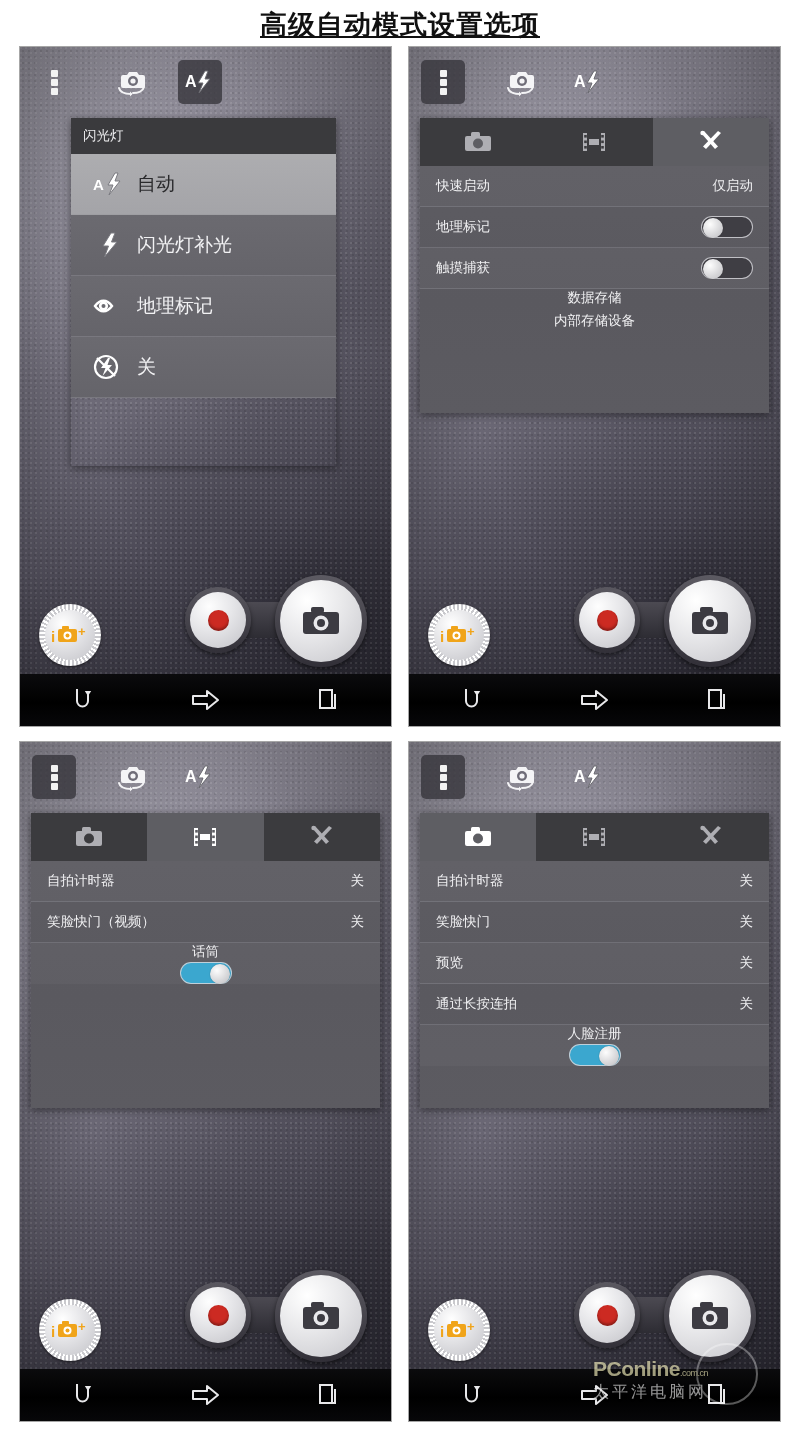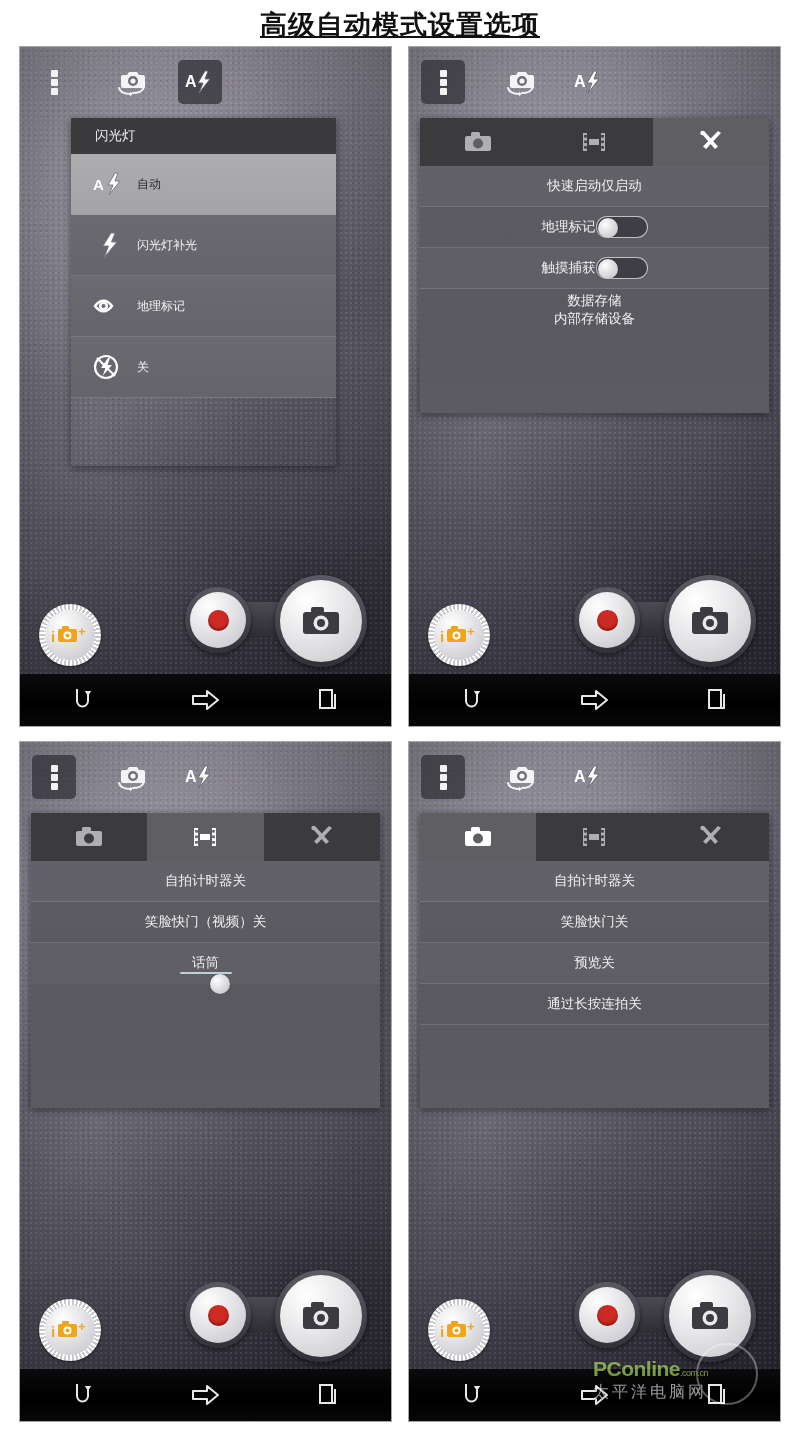--- a/index.html
+++ b/index.html
@@ -71,22 +71,22 @@
   }
   .card.settings{ left:11px; top:71px; width:349px; height:295px; }
   .tabs{ display:flex; height:48px; background:#3b3b3e; }
   .tab{ flex:1; display:flex; align-items:center; justify-content:center; }
   .tab.active{ background:#5e5e63; }
   .rows{
     background:linear-gradient(180deg,#5d5c62 0%,#5a595f 55%,#5c5b61 100%);
     height:247px;
   }
   .row{
-    position:relative; height:41px; padding:12px 16px;
-    display:flex; align-items:center; justify-content:center;
+    position:relative; height:41px; padding:0 16px;
+    display:flex; align-items:center; justify-content:space-between;
     border-bottom:1px solid rgba(130,129,136,.55);
   }
   .row:nth-child(odd){ background:rgba(255,255,255,.035); }
   .row-label{ font-size:13.5px; color:#f0f0f2; }
   .row-value{ font-size:13.5px; color:#f0f0f2; }
   .filler{ border-bottom:none;flex-direction:column; }
 
   .toggle{
     position:relative; width:52px; height:22px; border-radius:11px;
     border:1px solid rgba(215,215,220,.85);
@@ -98,30 +98,30 @@
     background:radial-gradient(circle at 35% 32%,#fdfdfd,#cfcfd2 70%,#b9b9bd 100%);
     box-shadow:0 0 1px rgba(0,0,0,.5);
   }
   .toggle.off .knob{ left:1px; }
   .toggle.on  .knob{ right:1px; }
 
   
   .card.flash{ left:51px; top:71px; width:265px; height:348px; }
   .flash-head{
     height:36px; background:#3a3a3d; display:flex; align-items:center;
-    padding:0 24px; font-size:13.5px; color:#ededef;
+    padding:0 12px; font-size:13.5px; color:#ededef;
   }
   .f-row{
     height:61px; display:flex; align-items:center; padding:0 10px;
     border-bottom:1px solid rgba(135,134,141,.5);
     background:linear-gradient(180deg,#6b6a70,#65646a);
   }
   .f-row.sel{ background:linear-gradient(180deg,#adadb0,#a4a4a8); border-bottom-color:rgba(150,150,155,.6); }
   .f-icon{ width:56px; display:flex; align-items:center; justify-content:center; }
-  .f-label{ font-size:12px; color:#f2f2f4; }
+  .f-label{ font-size:19px; color:#f2f2f4; }
   .f-row.sel .f-label{ color:#2a2a2c; }
 
   
   .controls{ position:absolute; left:0; bottom:52px; width:100%; height:104px; z-index:4; }
 
   .dial{
     position:absolute; left:19px; bottom:8px; width:62px; height:62px; border-radius:50%;
     background:
       repeating-conic-gradient(from 0deg, #ffffff 0deg 4deg, #c9c9cd 4deg 8deg),
       #dedee1;
@@ -169,21 +169,21 @@
     display:flex; align-items:center;
   }
   .nav-btn{ flex:1; display:flex; align-items:center; justify-content:center; }
 
   .watermark{
     position:absolute; right:8px; bottom:12px; z-index:20;
     width:185px; height:72px; opacity:.62; pointer-events:none;
   }
   .wm-txt1{
     position:absolute; left:6px; top:20px; font-size:21px; font-weight:bold;
-    color:#bef264; letter-spacing:-.5px; text-shadow:0 1px 2px rgba(0,0,0,.8);
+    color:#fef9c3; letter-spacing:-.5px; text-shadow:0 1px 2px rgba(0,0,0,.8);
   }
   .wm-sub{ font-size:9px; font-weight:normal; }
   .wm-txt2{
     position:absolute; left:6px; top:45px; font-size:16px; color:#f0f0f0;
     letter-spacing:3px; text-shadow:0 1px 2px rgba(0,0,0,.8);
   }
   .wm-globe{
     position:absolute; right:14px; top:6px; width:62px; height:62px; border-radius:50%;
     border:2px solid rgba(255,255,255,.55);
   }
@@ -662,20 +662,26 @@
           <span class="row-value">关</span>
         </div>
         <div class="row">
           <span class="row-label">预览</span>
           <span class="row-value">关</span>
         </div>
         <div class="row">
           <span class="row-label">通过长按连拍</span>
           <span class="row-value">关</span>
         </div>
+        <div class="row filler">
+          <span class="row-label">人脸注册</span>
+          <span class="toggle on">
+              <span class="knob"></span>
+            </span>
+        </div>
       </div>
     </div>
 
     <div class="controls">
       <div class="dial">
         <div class="dial-inner">
           <svg width="40" height="26" viewBox="0 0 40 26">
             <text x="1" y="20" font-size="15" font-weight="bold" fill="#f0a41a" font-family="Liberation Sans, sans-serif">i</text>
             <rect x="8" y="7" width="19" height="13" rx="2" fill="#f0a41a"></rect>
             <rect x="12" y="4" width="7" height="3.5" rx="1" fill="#f0a41a"></rect>

